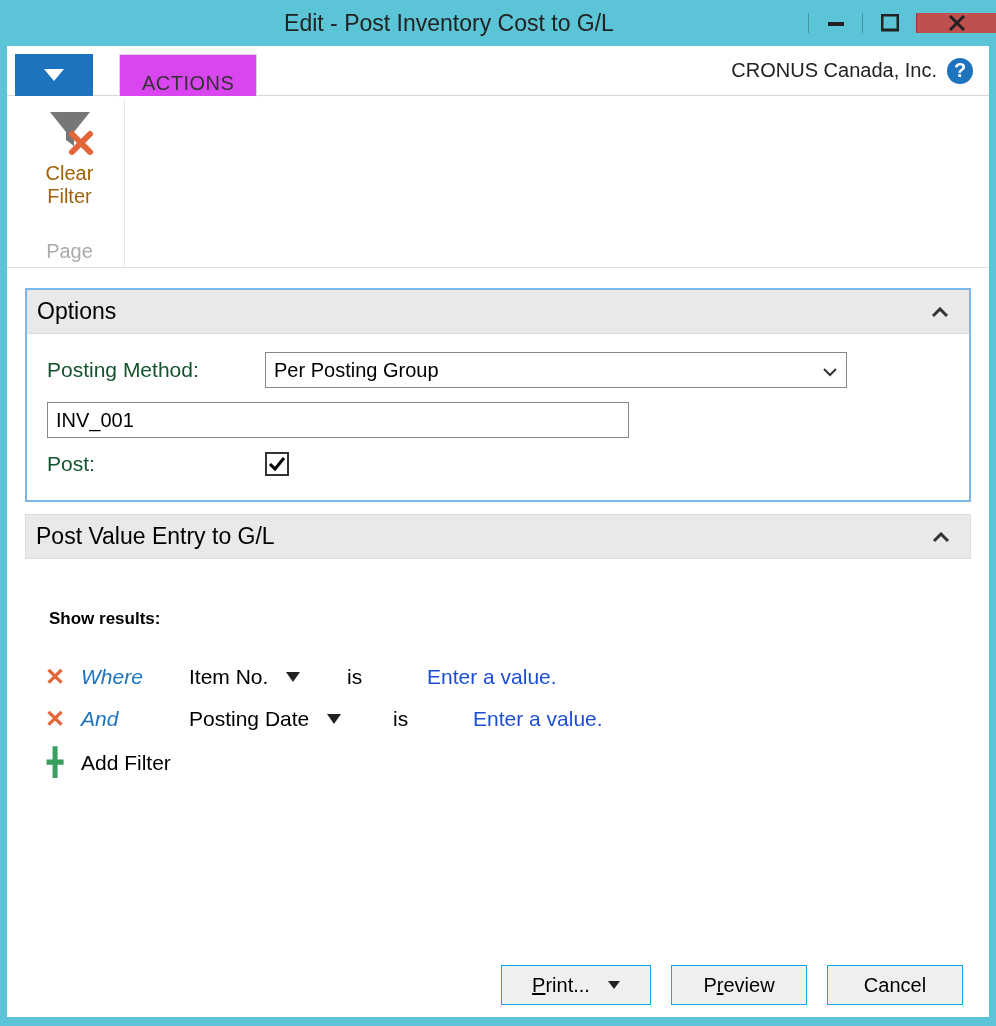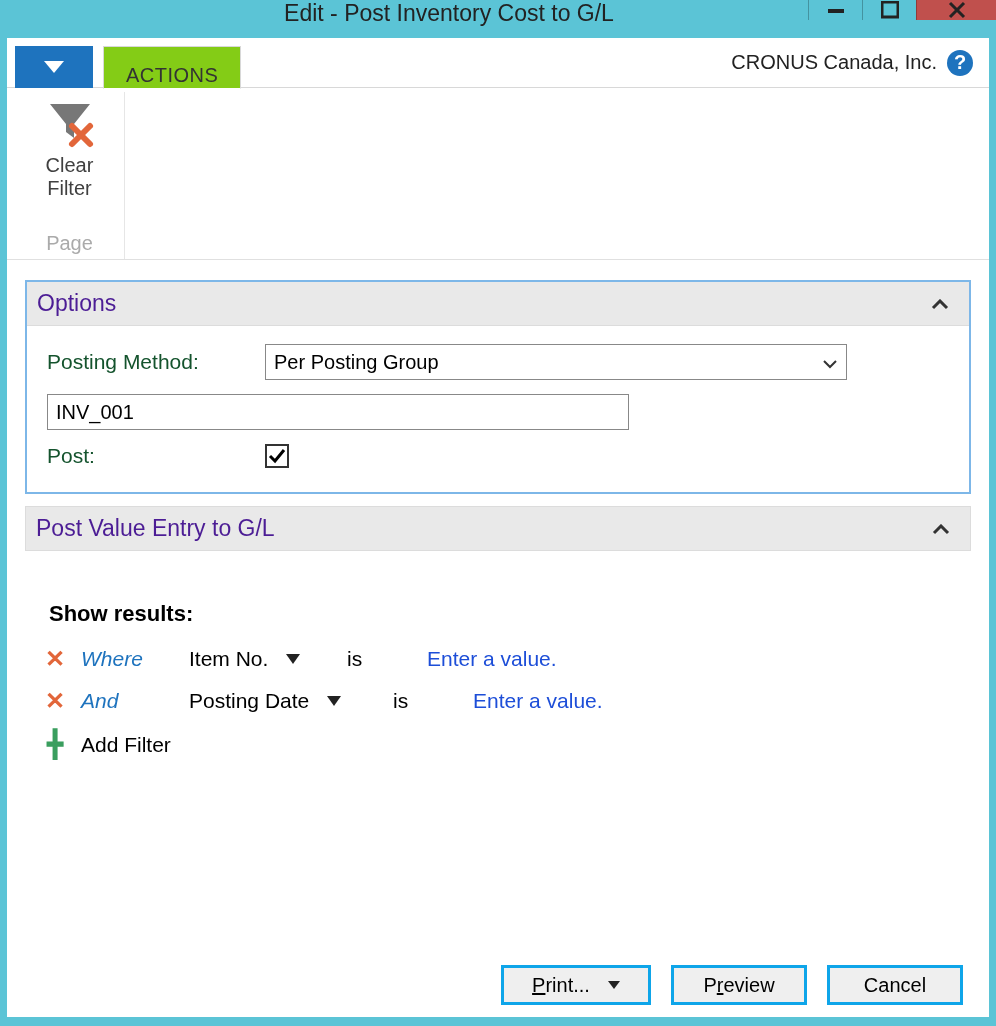--- a/index.html
+++ b/index.html
@@ -15,25 +15,25 @@
     border: 7px solid #5bc4d6;
     border-bottom-width: 9px;
     width: 996px;
     height: 1026px;
     background: #fff;
     display: flex;
     flex-direction: column;
   }
   
   .titlebar {
-    height: 38px;
+    height: 46px;
     background: #5bc4d6;
     margin: -7px -7px 0 -7px;
     display: flex;
-    align-items: flex-start;
+    align-items: center;
     position: relative;
   }
   .titlebar-title {
     flex: 1;
     display: flex;
     align-items: center;
     justify-content: center;
     font-size: 23px;
     color: #222;
     padding-left: 90px;
@@ -67,24 +67,24 @@
     width: 78px;
     background: #1e73be;
     display: flex;
     align-items: center;
     justify-content: center;
     margin: 8px 0 0 8px;
     height: 42px;
   }
   .tab-btn {
     padding: 16px 22px 0 22px;
-    margin: 8px 0 0 10px;
+    margin: 8px 0 0 26px;
     border: 1px solid #d8d8d8;
     border-bottom: 1px solid #fff;
-    background: #84cc16;
+    background: #d946ef;
     font-size: 20px;
     color: #333;
     letter-spacing: 0.5px;
     position: relative;
     z-index: 2;
     height: 43px;
     display: flex;
     align-items: center;
   }
   .ribbon-right {
@@ -120,21 +120,21 @@
   }
   .ribbon-icon {
     width: 56px; height: 56px;
     display: flex; align-items: center; justify-content: center;
     position: relative;
   }
   .ribbon-label {
     text-align: center;
     font-size: 20px;
     line-height: 1.15;
-    color: #404040;
+    color: #a16207;
     margin-top: 2px;
   }
   .ribbon-group-name {
     margin-top: auto;
     font-size: 20px;
     color: #aaa;
     padding-bottom: 2px;
   }
   
   .content {
@@ -148,21 +148,21 @@
     border: 1px solid #d8d8d8;
   }
   .section.selected {
     border: 2px solid #7db7e8;
   }
   .section-header {
     background: #e9e9e9;
     border-bottom: 1px solid #dcdcdc;
     padding: 8px 20px 8px 10px;
     font-size: 23px;
-    color: #4c1d95;
+    color: #000000;
     display: flex;
     align-items: center;
   }
   .section-body {
     padding: 18px 20px 24px 20px;
     background: #fff;
   }
   .chevron {
     margin-left: auto;
     font-weight: bold;
@@ -197,23 +197,23 @@
   .section2 {
     margin-top: 12px;
   }
   .section2 .section-header {
     border: 1px solid #dcdcdc;
   }
   .filter-area {
     padding: 50px 8px 10px 8px;
   }
   .filter-title {
-    font-size: 22px;
+    font-size: 17px;
     font-weight: bold;
-    margin-bottom: 18px;
+    margin-bottom: 34px;
     padding-left: 16px;
   }
   .filter-row {
     display: flex;
     align-items: center;
     font-size: 21px;
     margin-bottom: 14px;
     gap: 14px;
     padding-left: 10px;
   }
@@ -242,21 +242,21 @@
   .footer {
     margin-top: auto;
     display: flex;
     justify-content: flex-end;
     gap: 20px;
     padding: 10px 8px 2px 0;
   }
   .btn {
     height: 40px;
     min-width: 136px;
-    border: 3px solid #0ea5e9;
+    border: 1px solid #0ea5e9;
     background: #efefef;
     font-size: 20px;
     font-family: inherit;
     display: flex;
     align-items: center;
     justify-content: center;
     gap: 18px;
     padding: 0 16px;
   }
   .btn.split { min-width: 150px; justify-content: center; }

